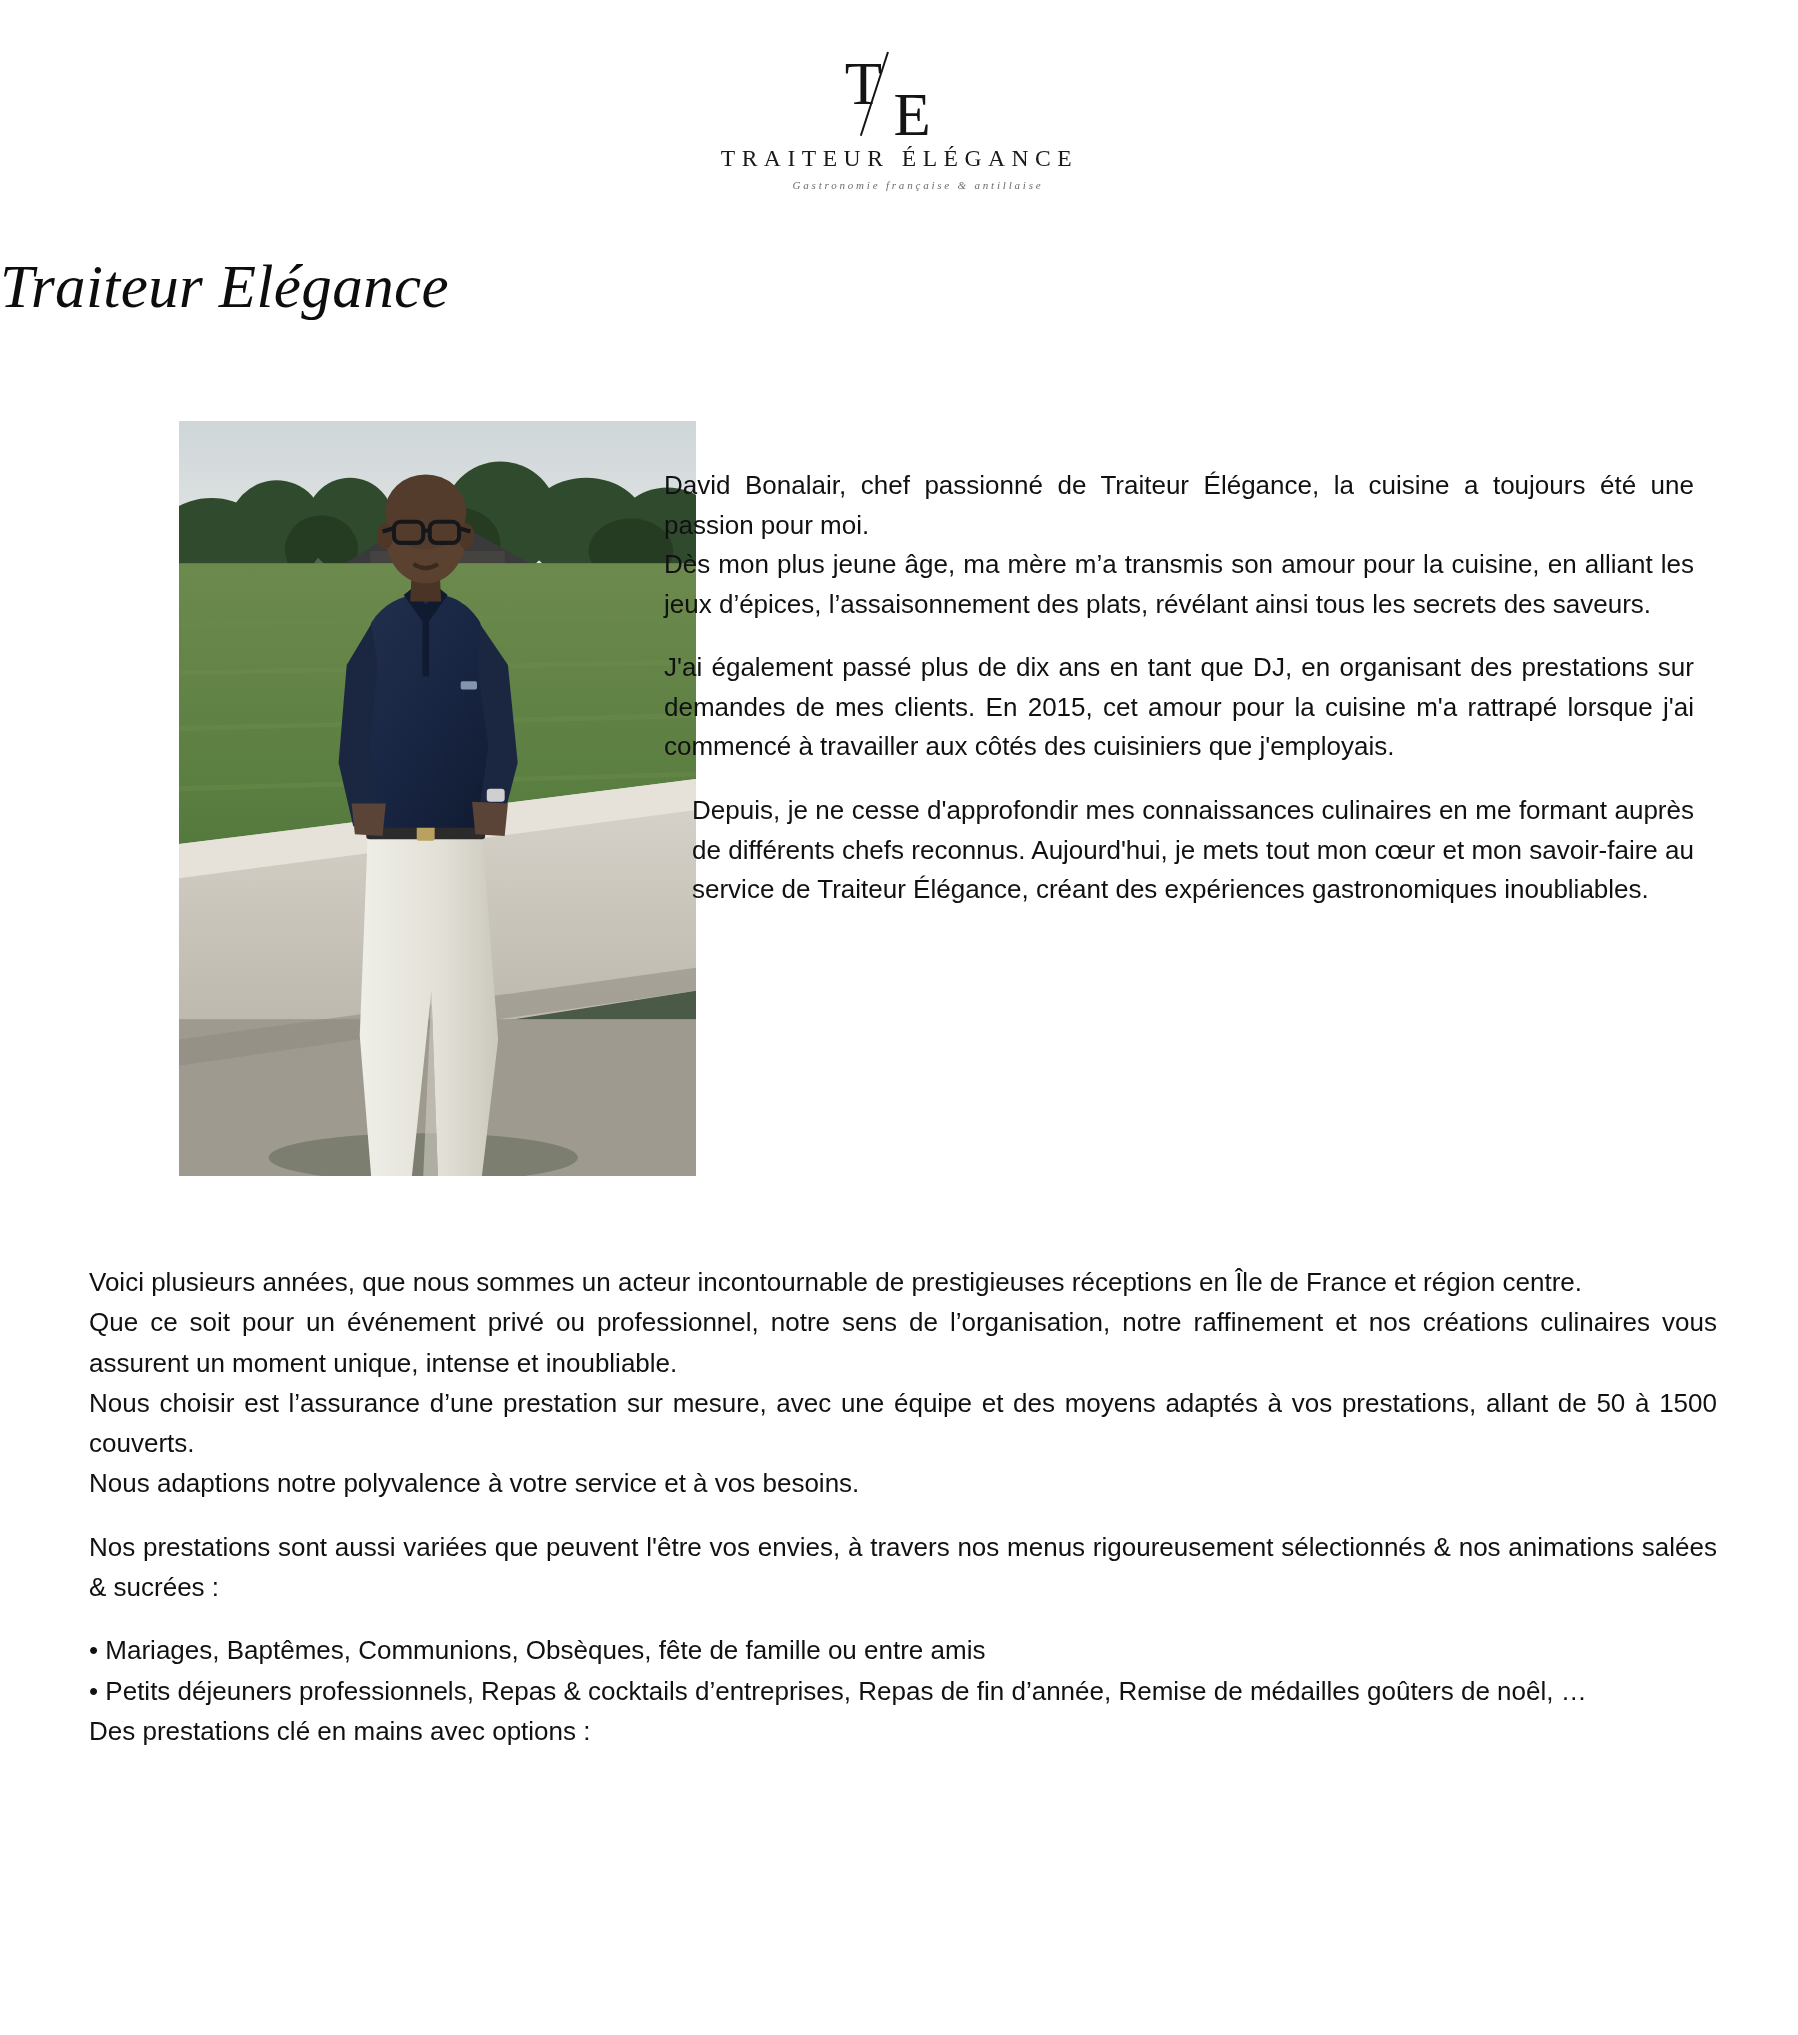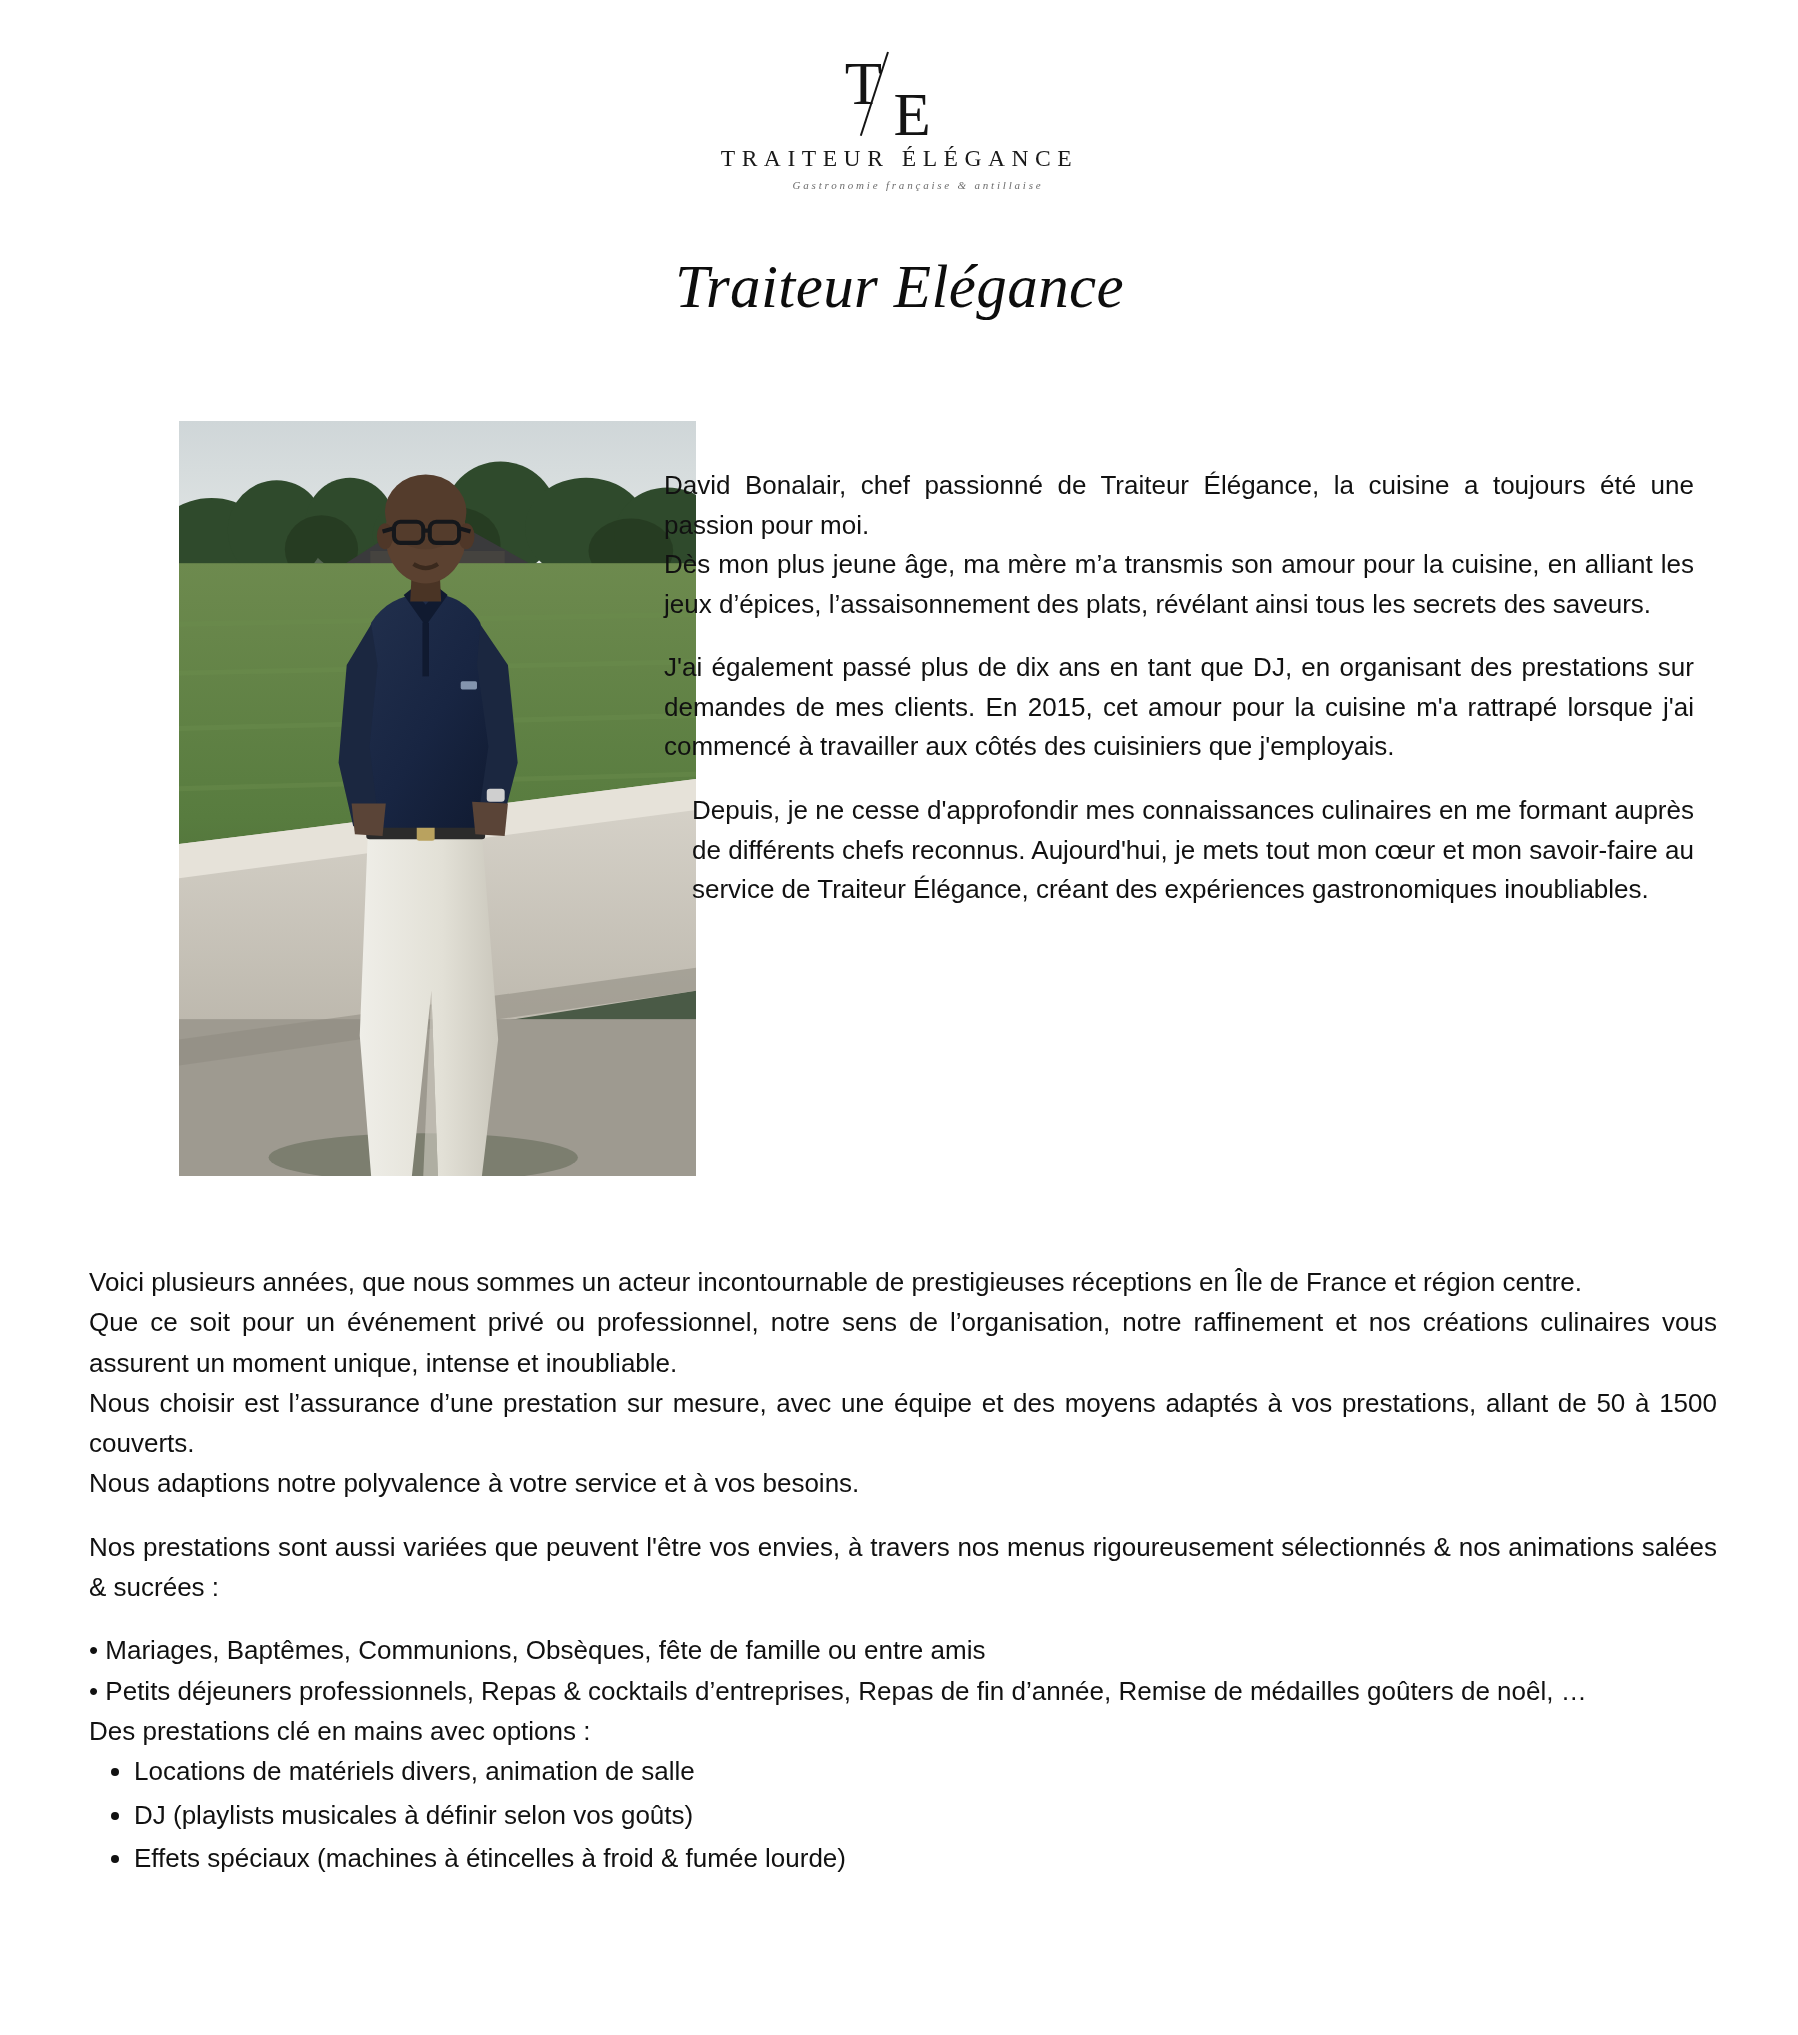--- a/index.html
+++ b/index.html
@@ -77,21 +77,21 @@
     margin-top: 7.3px;
     padding-left: 37px;
   }
 
   
   .doc-title {
     position: absolute;
     top: 252px;
     left: 0;
     width: 100%;
-    text-align: center;
+    text-align: left;
     font-family: "Liberation Serif", serif;
     font-style: italic;
     font-size: 61px;
     color: #0d0d0d;
     letter-spacing: 0.4px;
   }
 
   
   .top-section {
     position: absolute;
@@ -287,21 +287,16 @@
 Que ce soit pour un événement privé ou professionnel, notre sens de l’organisation, notre raffinement et nos créations culinaires vous assurent un moment unique, intense et inoubliable.
 Nous choisir est l’assurance d’une prestation sur mesure, avec une équipe et des moyens adaptés à vos prestations, allant de 50 à 1500 couverts.
 Nous adaptions notre polyvalence à votre service et à vos besoins.</p>
 
     <p class="blk just">Nos prestations sont aussi variées que peuvent l'être vos envies, à travers nos menus rigoureusement sélectionnés &amp; nos animations salées &amp; sucrées  :</p>
 
     <p class="tight">• Mariages, Baptêmes, Communions, Obsèques, fête de famille ou entre amis</p>
     <p class="tight just">• Petits déjeuners professionnels, Repas &amp; cocktails d’entreprises, Repas de fin d’année, Remise de médailles goûters de noêl, …</p>
 
     <p class="tight">Des prestations clé en mains avec options :</p>
-    <ul class="dots">
-      <li>Locations de matériels divers, animation de salle</li>
-      <li>DJ (playlists musicales à définir selon vos goûts)</li>
-      <li>Effets spéciaux (machines à étincelles à froid &amp; fumée lourde)</li>
-    </ul>
   </div>
 
 </div>
 
 
 </body></html>

